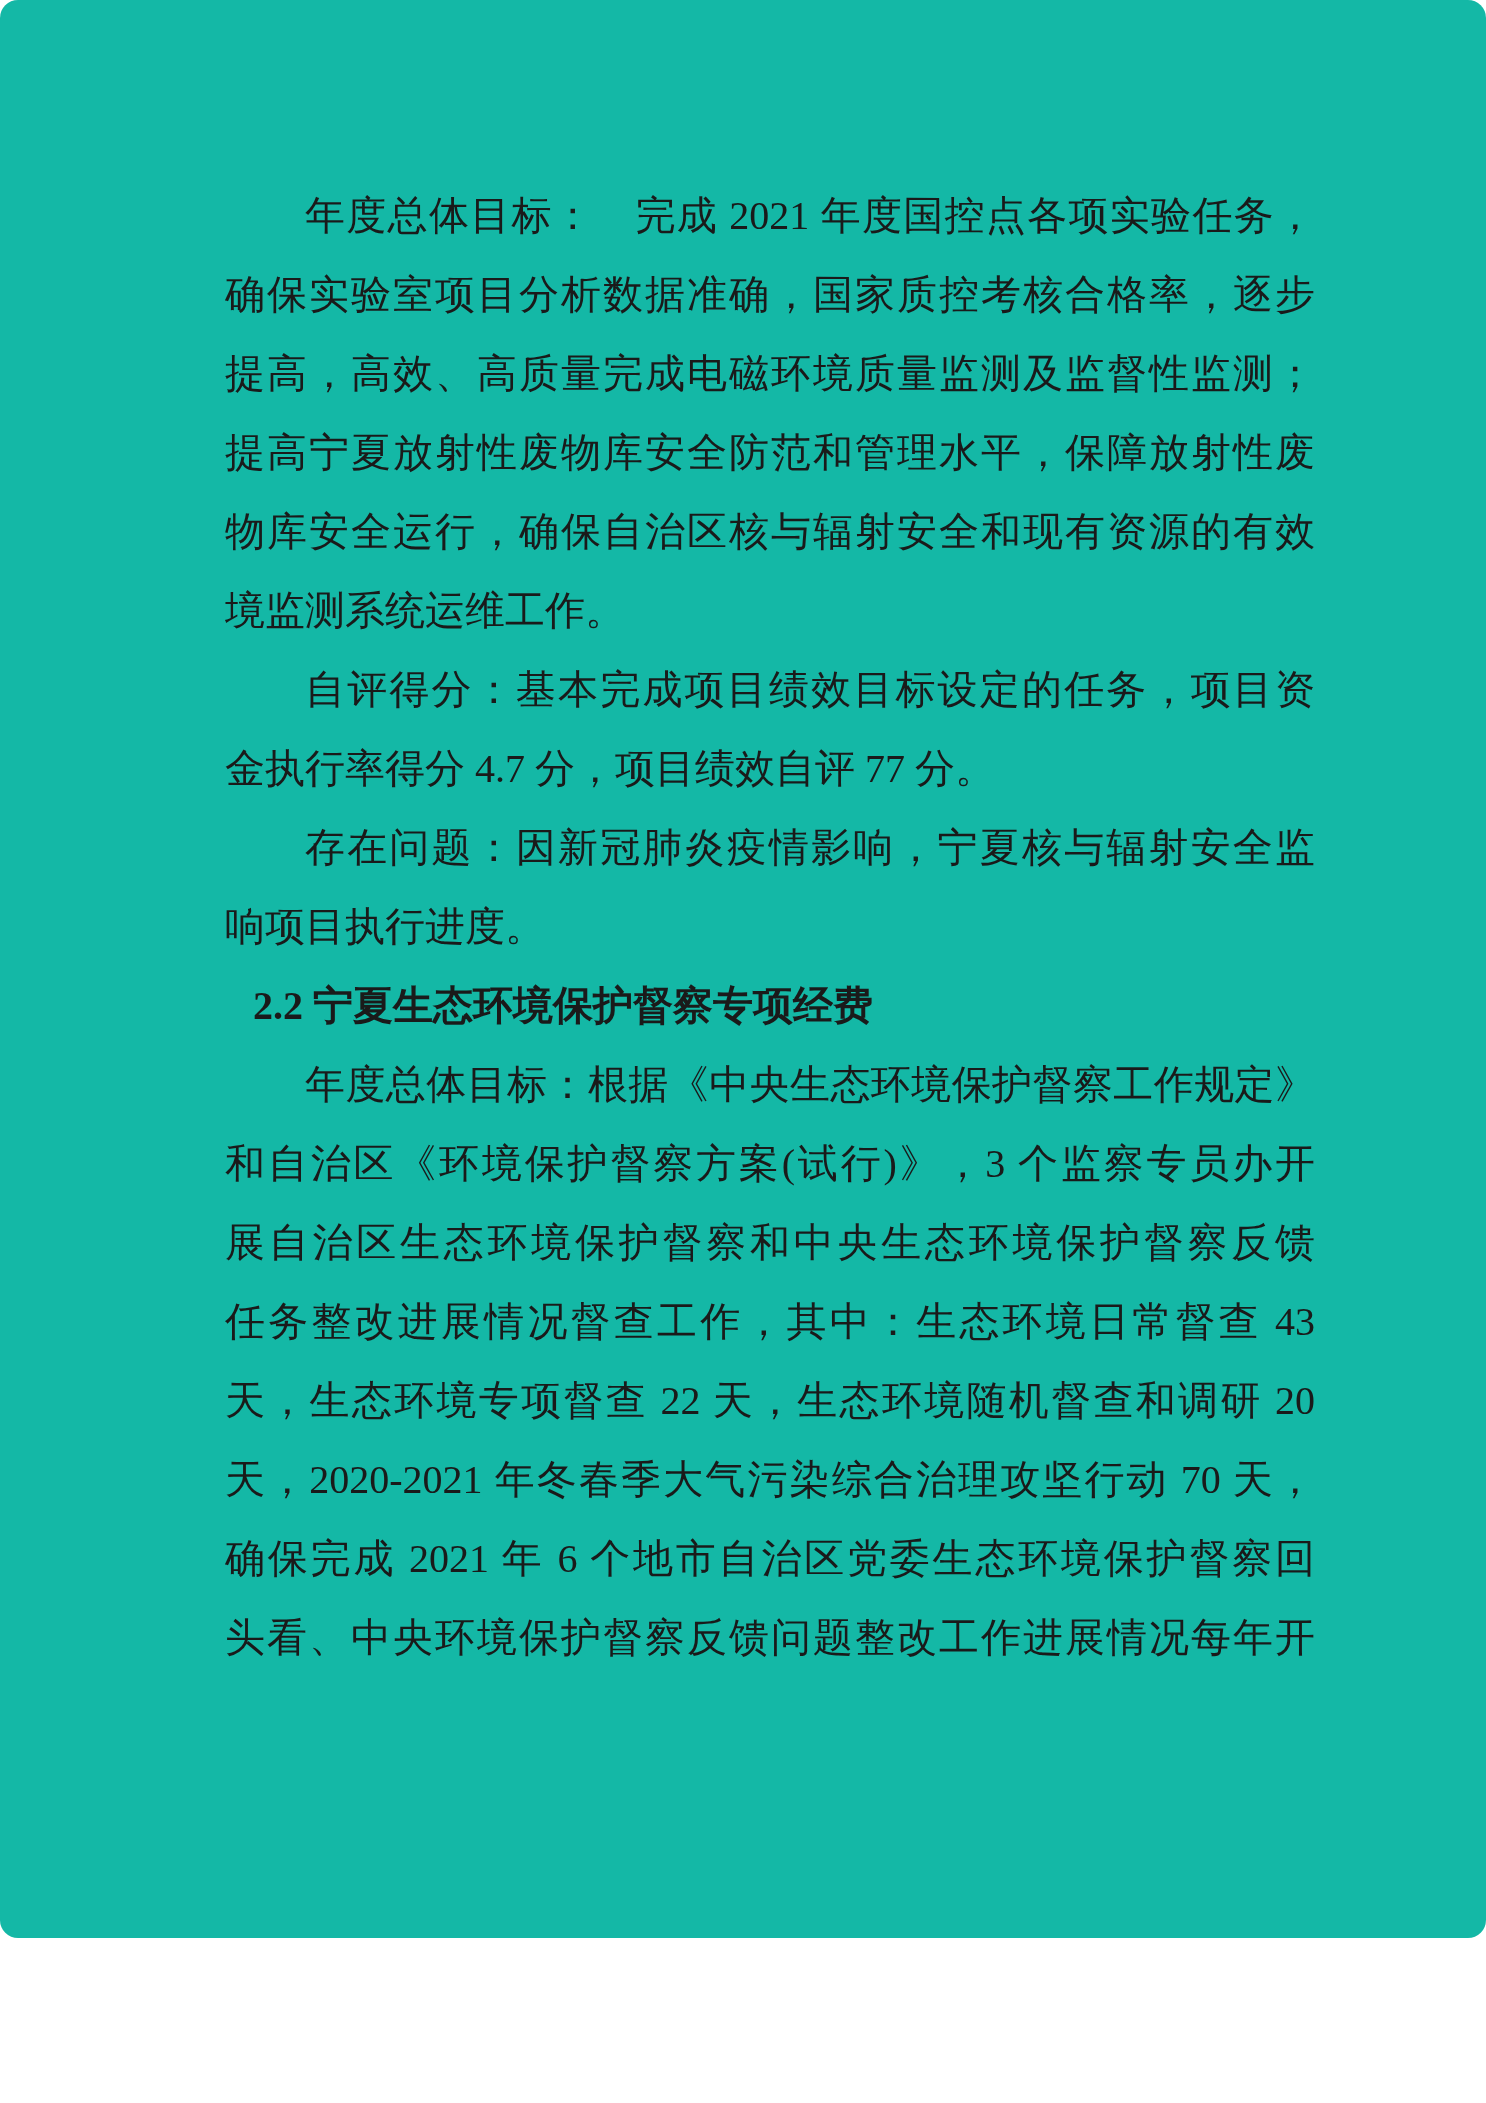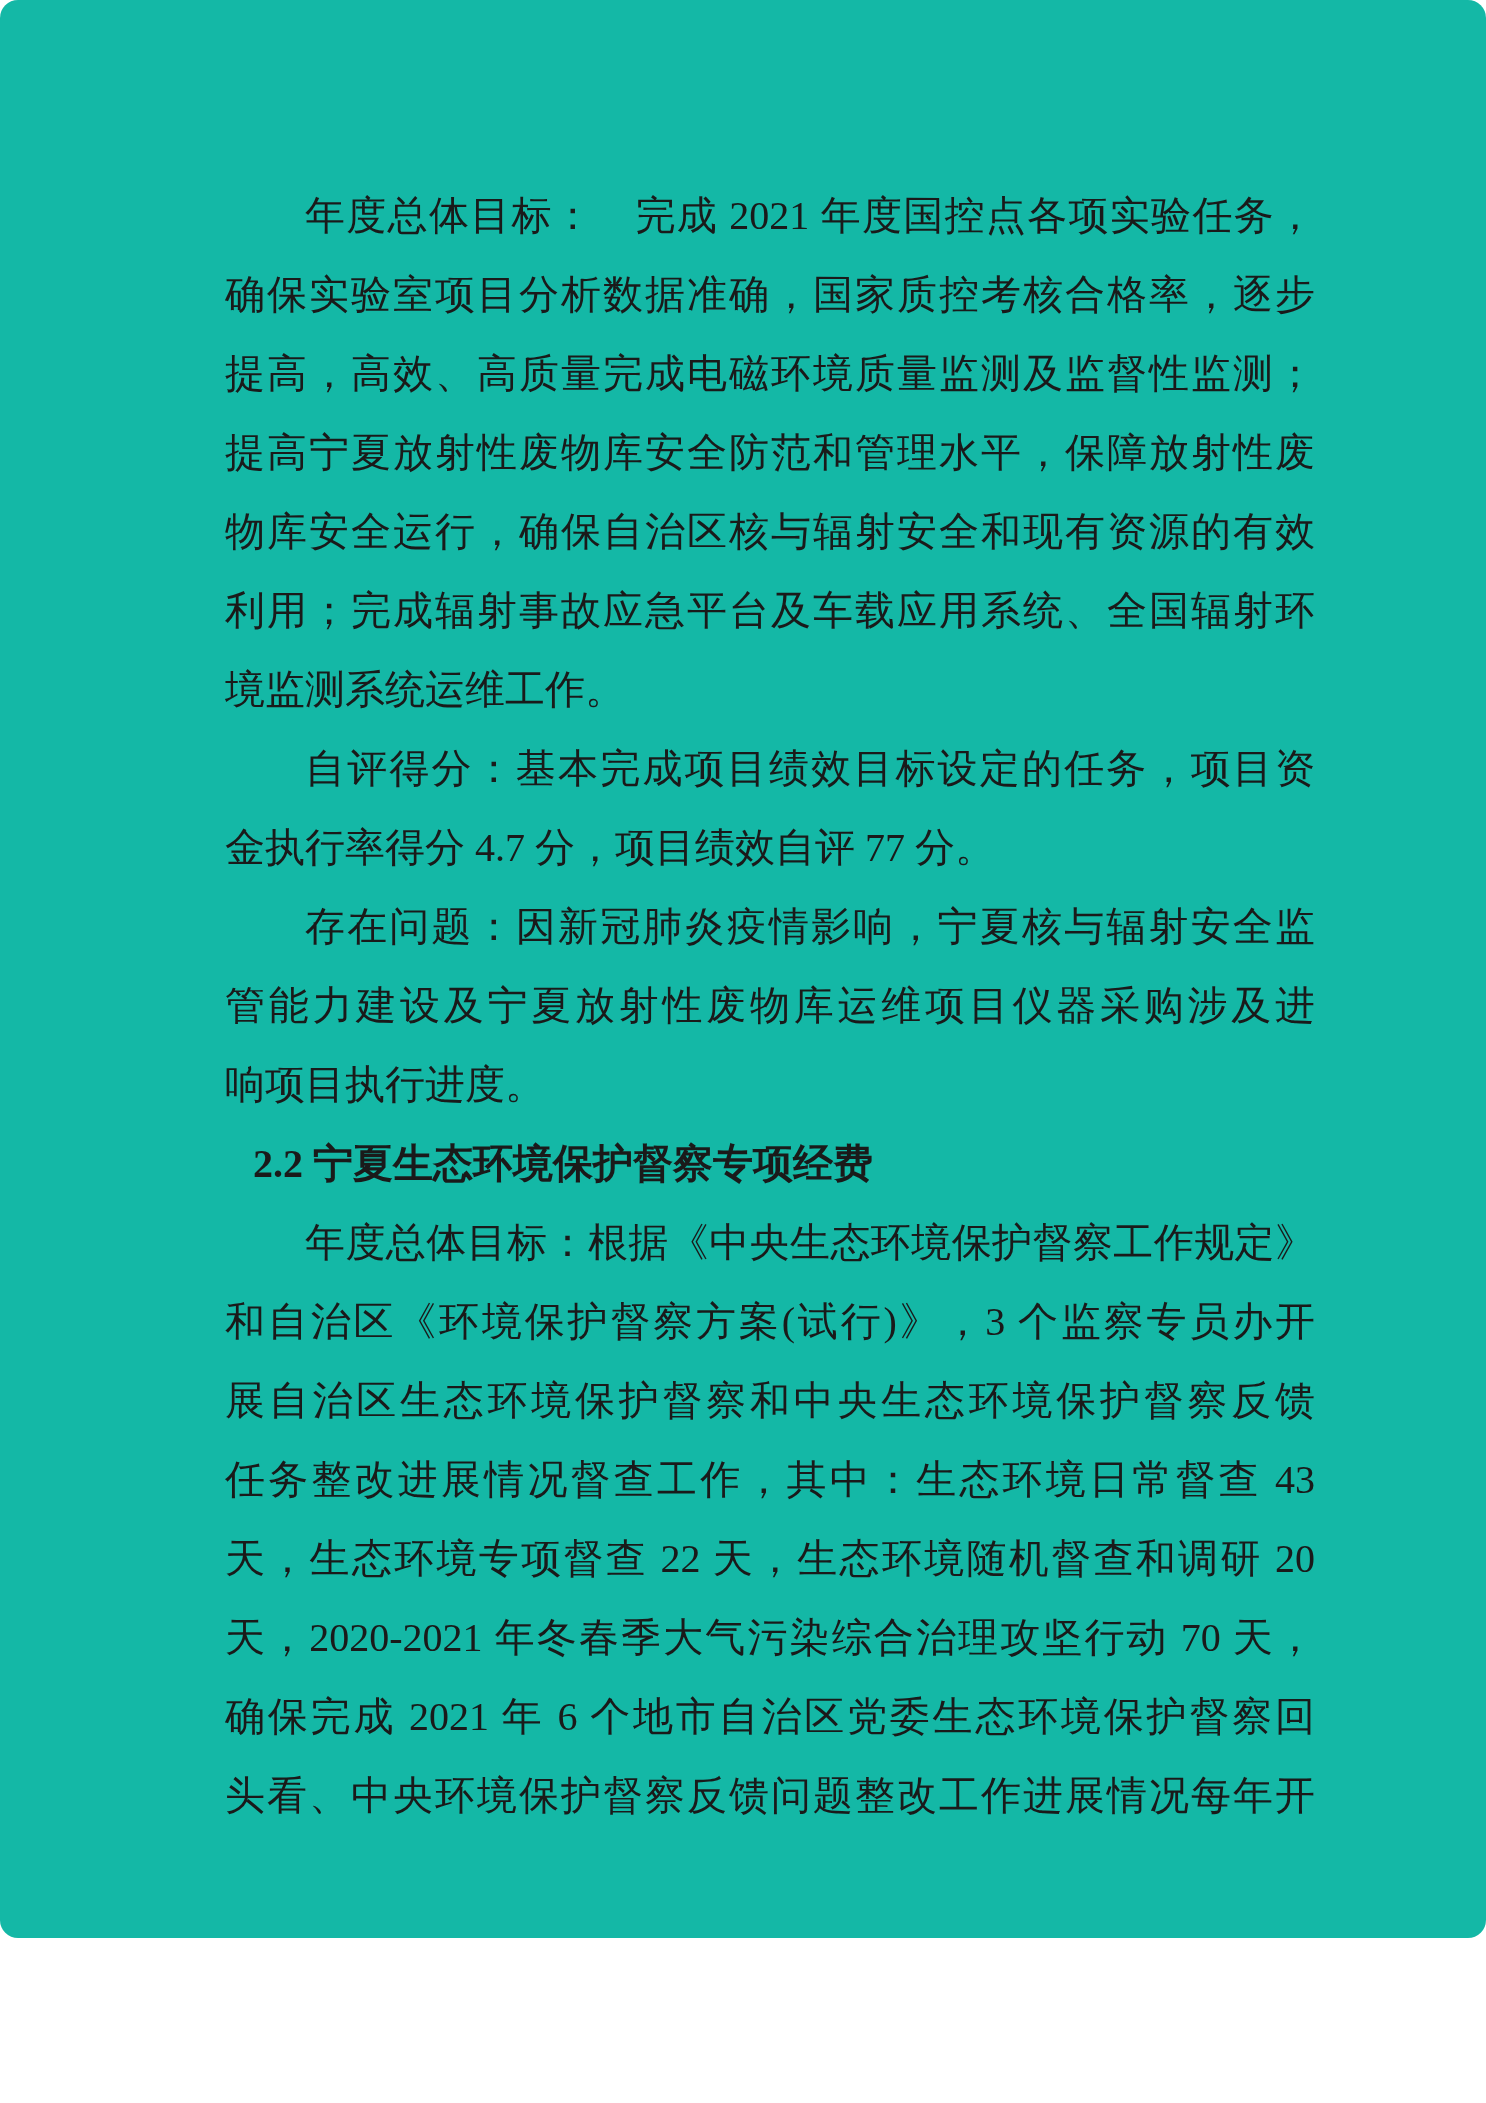--- a/index.html
+++ b/index.html
@@ -47,26 +47,24 @@
 </head>
 <body>
 
 <div class="page">
   <div class="text-block" id="text-block">
       <div class="line indent fill">年度总体目标：　完成 2021 年度国控点各项实验任务，</div>
       <div class="line fill">确保实验室项目分析数据准确，国家质控考核合格率，逐步</div>
       <div class="line fill">提高，高效、高质量完成电磁环境质量监测及监督性监测；</div>
       <div class="line fill">提高宁夏放射性废物库安全防范和管理水平，保障放射性废</div>
       <div class="line fill">物库安全运行，确保自治区核与辐射安全和现有资源的有效</div>
-      <div class="line fill">利用；完成辐射事故应急平台及车载应用系统、全国辐射环</div>
       <div class="line">境监测系统运维工作。</div>
       <div class="line indent fill">自评得分：基本完成项目绩效目标设定的任务，项目资</div>
       <div class="line">金执行率得分 4.7 分，项目绩效自评 77 分。</div>
       <div class="line indent fill">存在问题：因新冠肺炎疫情影响，宁夏核与辐射安全监</div>
-      <div class="line fill">管能力建设及宁夏放射性废物库运维项目仪器采购涉及进</div>
       <div class="line">响项目执行进度。</div>
       <div class="line heading">2.2 宁夏生态环境保护督察专项经费</div>
       <div class="line indent fill">年度总体目标：根据《中央生态环境保护督察工作规定》</div>
       <div class="line fill">和自治区《环境保护督察方案(试行)》，3 个监察专员办开</div>
       <div class="line fill">展自治区生态环境保护督察和中央生态环境保护督察反馈</div>
       <div class="line fill">任务整改进展情况督查工作，其中：生态环境日常督查 43</div>
       <div class="line fill">天，生态环境专项督查 22 天，生态环境随机督查和调研 20</div>
       <div class="line fill">天，2020-2021 年冬春季大气污染综合治理攻坚行动 70 天，</div>
       <div class="line fill">确保完成 2021 年 6 个地市自治区党委生态环境保护督察回</div>
       <div class="line fill">头看、中央环境保护督察反馈问题整改工作进展情况每年开</div>

